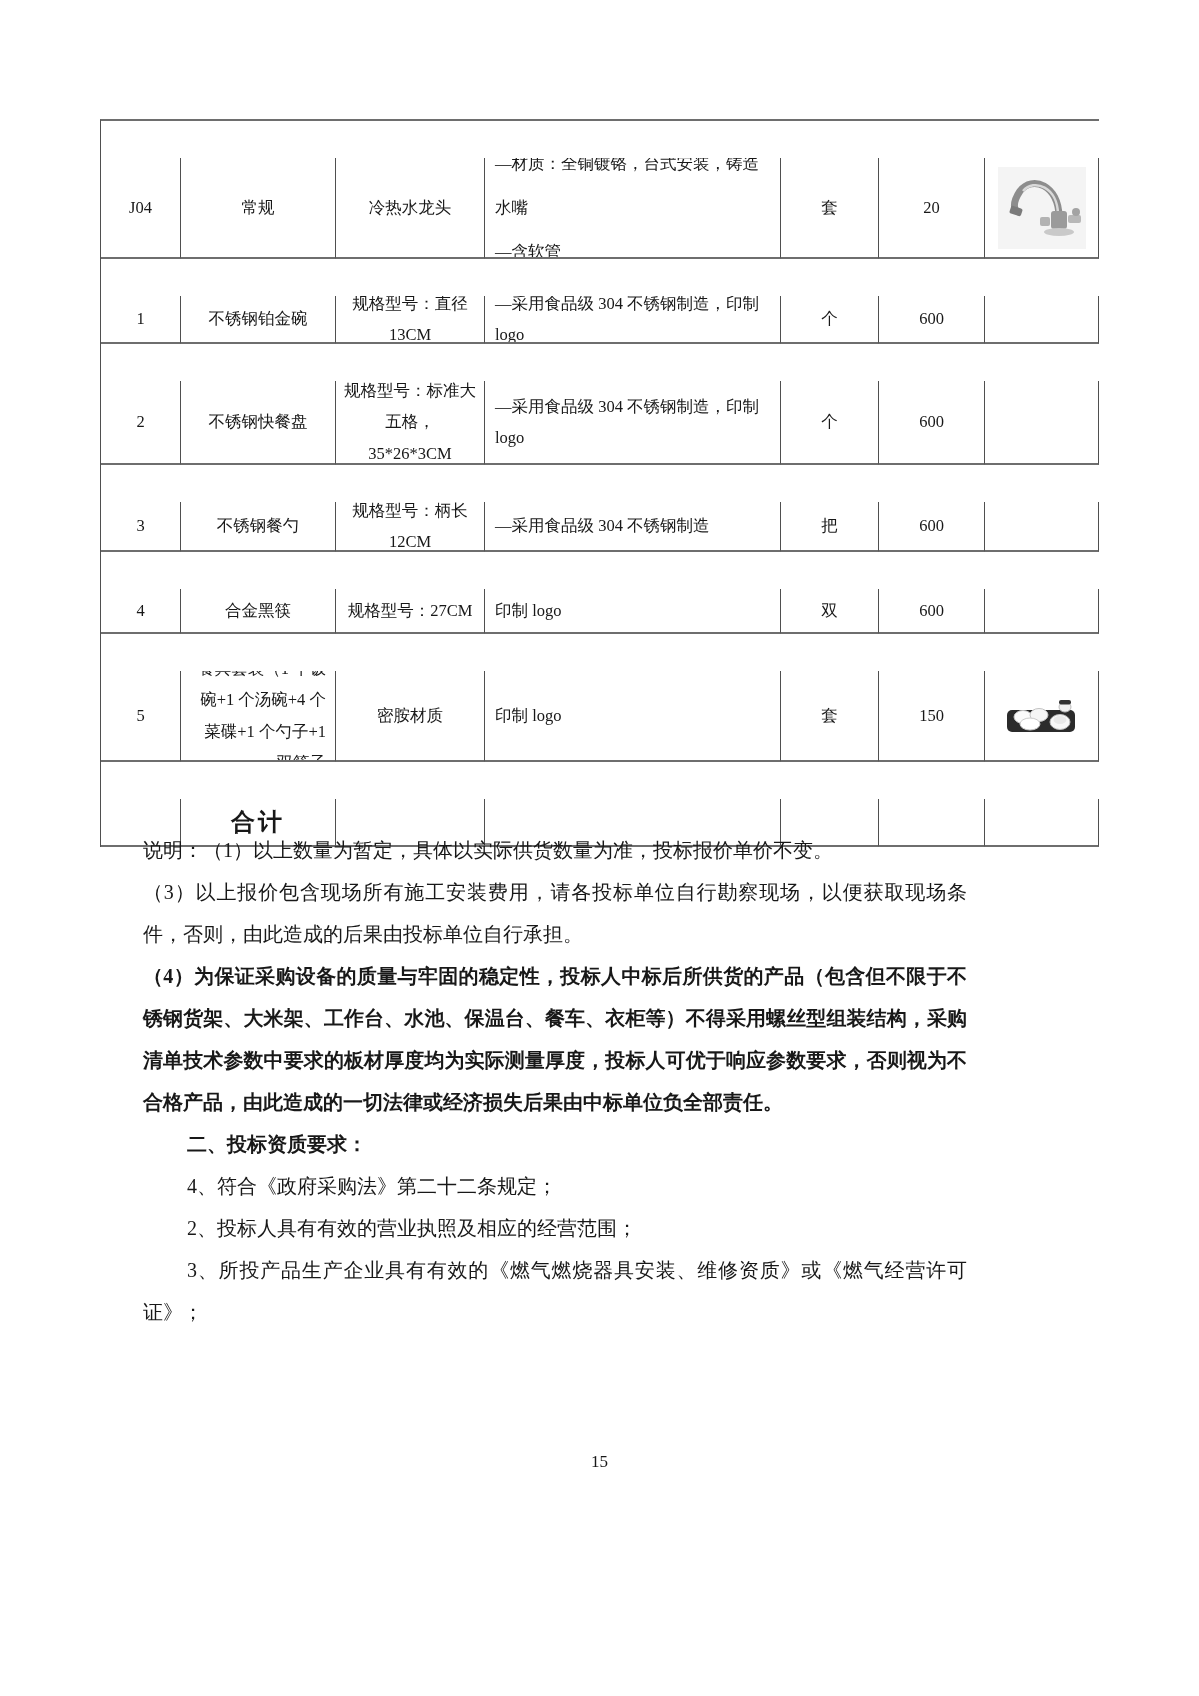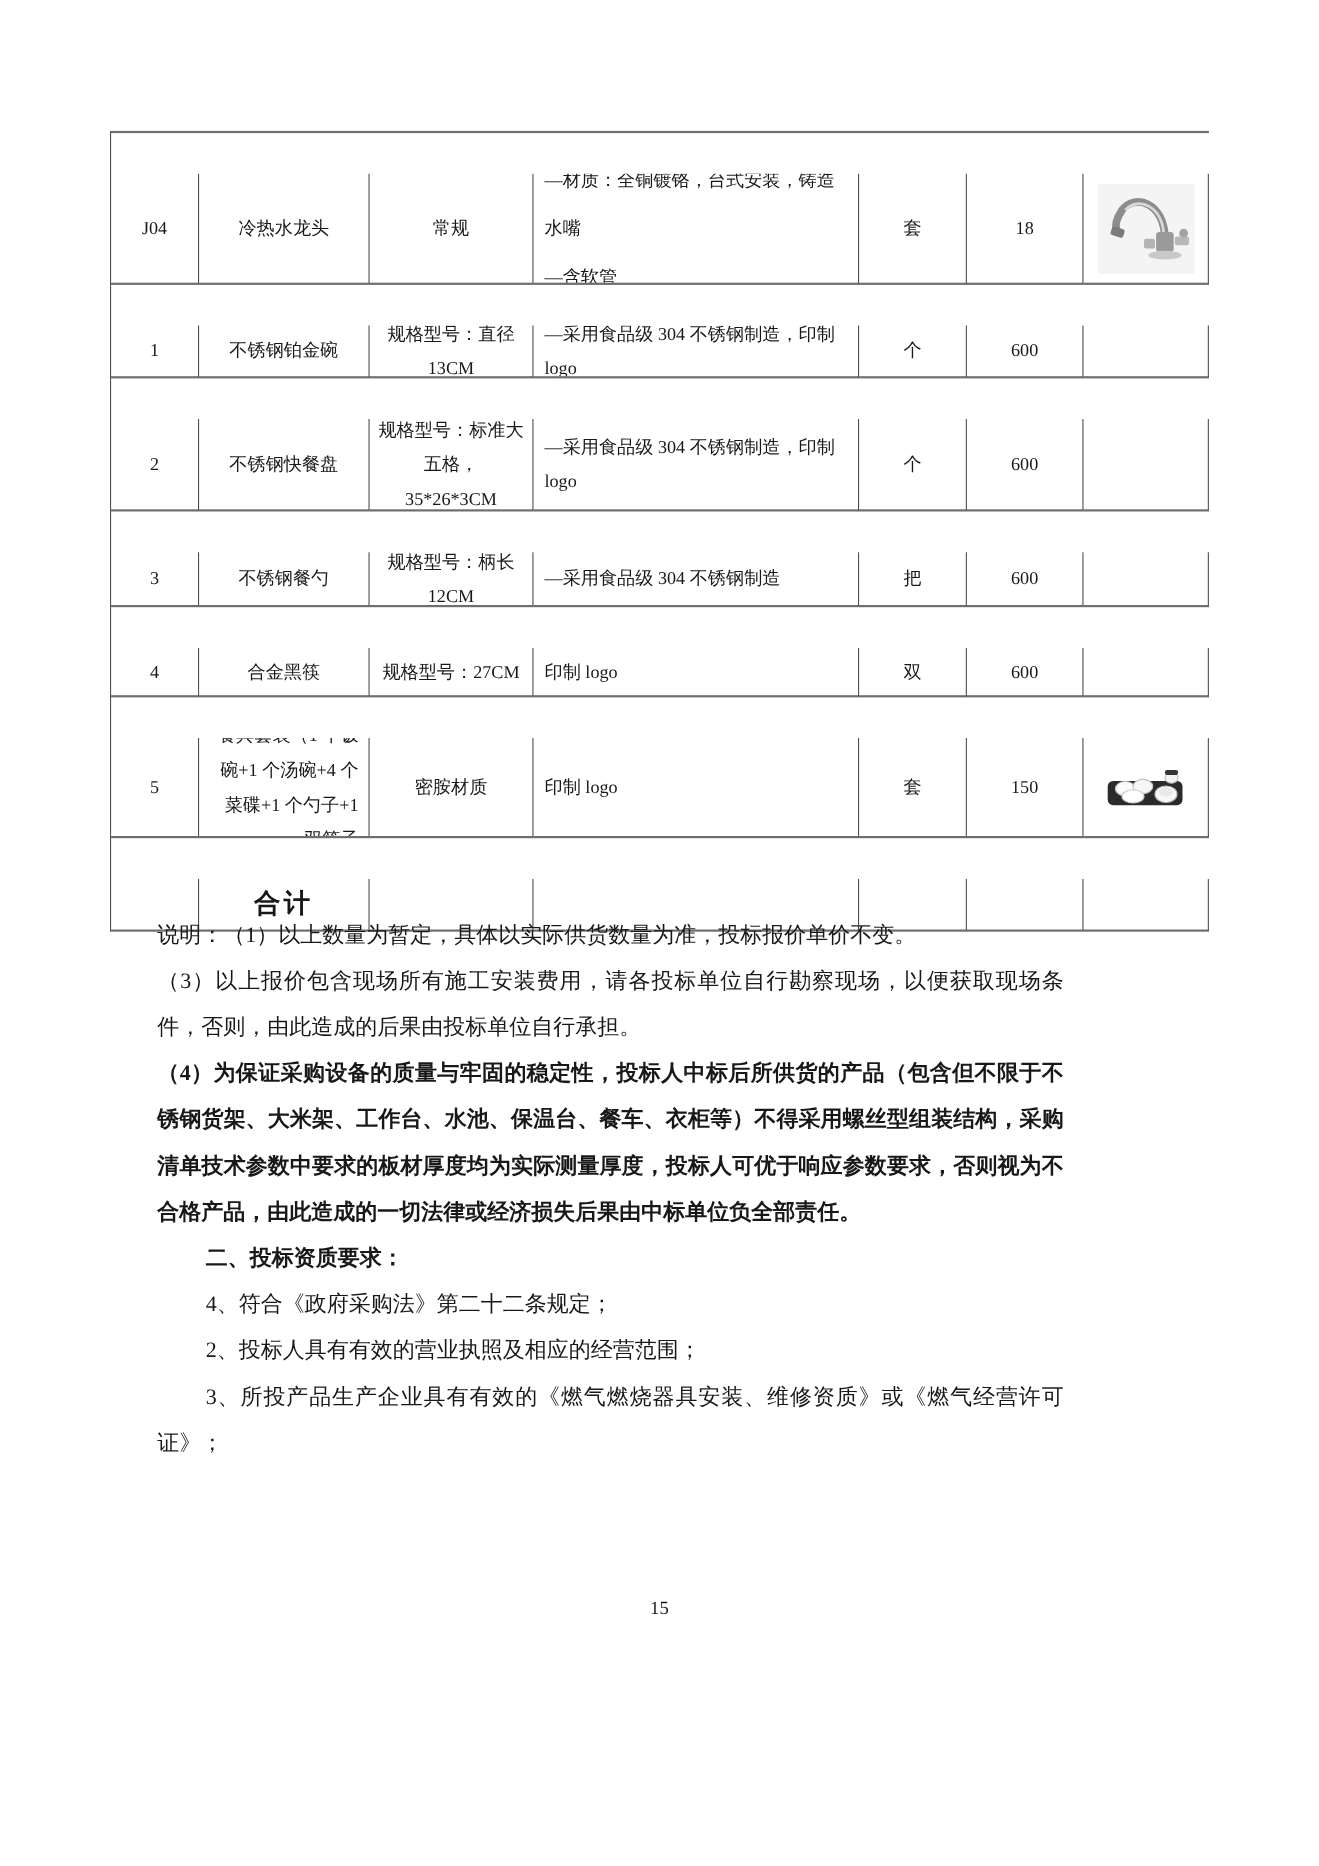--- a/index.html
+++ b/index.html
@@ -66,26 +66,26 @@
   }
 </style>
 </head>
 <body>
 
 <div class="page">
 
   <div class="tbl">
 
     <div class="cell r0">J04</div>
+    <div class="cell r0">常规</div>
     <div class="cell r0">冷热水龙头</div>
-    <div class="cell r0">常规</div>
     <div class="cell params" style="line-height:44px;">—材质：全铜镀铬，台式安装，铸造水嘴
 —含软管</div>
     <div class="cell r0">套</div>
-    <div class="cell r0">18</div>
+    <div class="cell r0">20</div>
     <div class="cell imgbox">
       <svg width="92" height="86" viewBox="0 0 92 86">
         <rect x="2" y="2" width="88" height="82" fill="#f4f4f4"></rect>
         <path d="M63,52 C63,20 36,10 24,26 C20,32 17,38 19,44" fill="none" stroke="#8d8d8d" stroke-width="7"></path>
         <path d="M62,50 C62,22 38,13 27,26" fill="none" stroke="#d9d9d9" stroke-width="2.5"></path>
         <rect x="14" y="42" width="12" height="8" rx="2" transform="rotate(18 20 46)" fill="#7b7b7b"></rect>
         <rect x="55" y="46" width="16" height="18" rx="3" fill="#9a9a9a"></rect>
         <rect x="44" y="52" width="10" height="9" rx="2" fill="#b3b3b3"></rect>
         <rect x="72" y="50" width="13" height="8" rx="2" fill="#b8b8b8"></rect>
         <circle cx="80" cy="47" r="4" fill="#a3a3a3"></circle>

